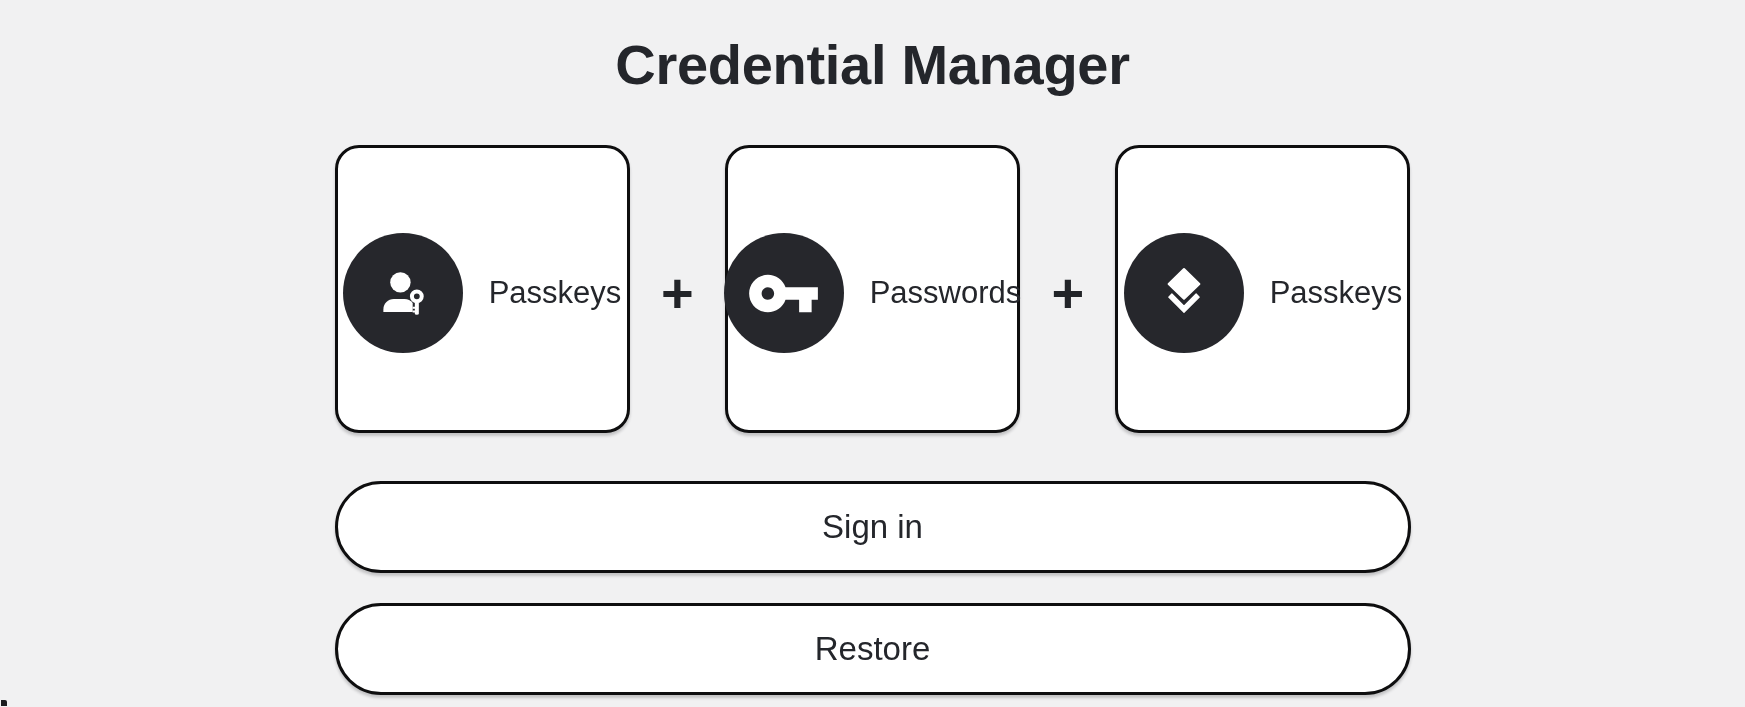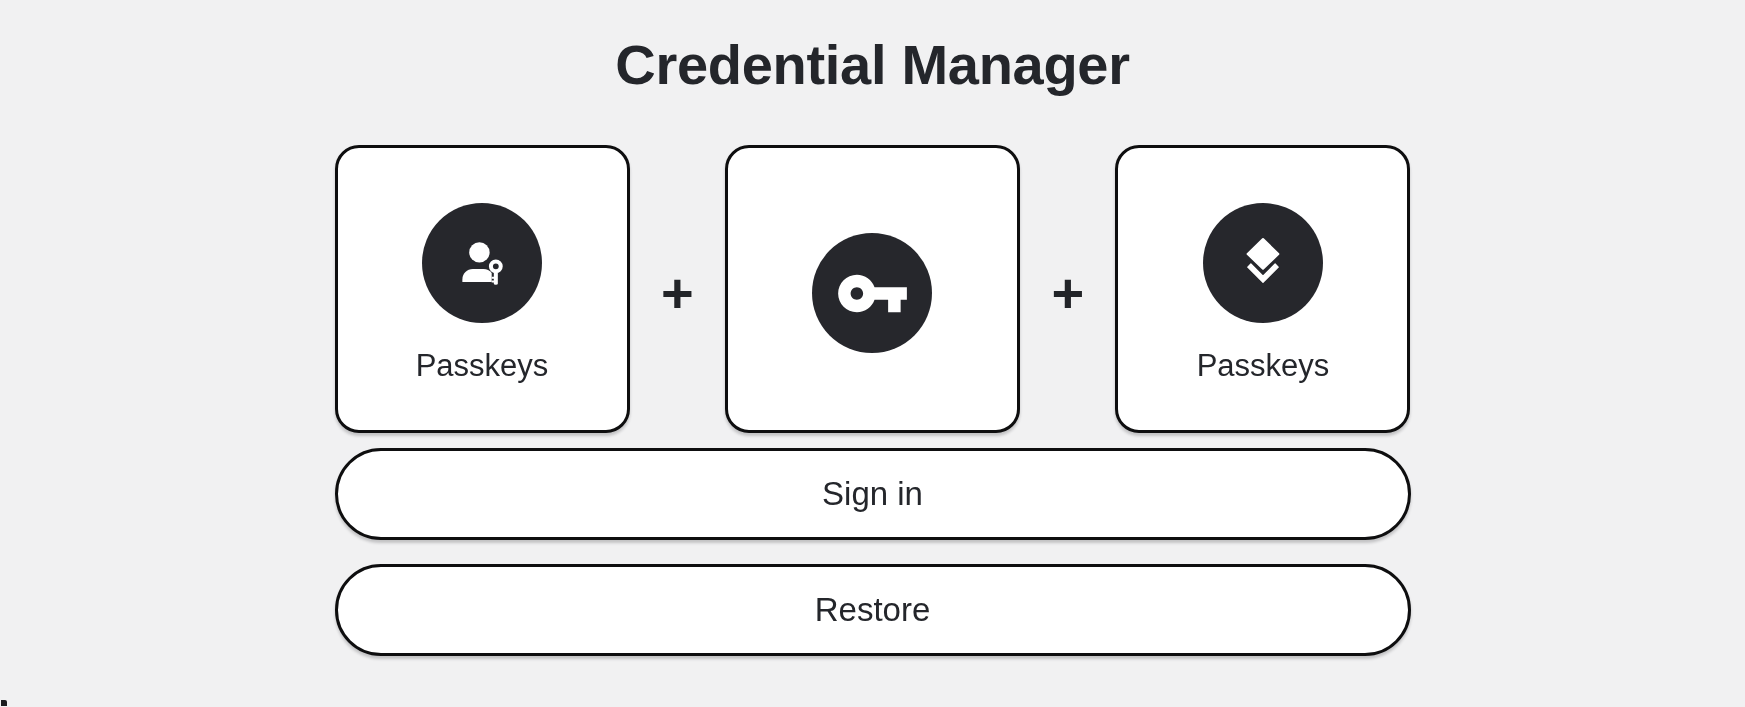--- a/index.html
+++ b/index.html
@@ -39,21 +39,21 @@
   }
   .cred-card {
     width: 295px;
     height: 288px;
     box-sizing: border-box;
     background: #ffffff;
     border: 3px solid #0e0e0f;
     border-radius: 24px;
     box-shadow: 0 3px 3px rgba(32,33,36,0.22);
     display: flex;
-    flex-direction: column;
+    flex-direction: row;
     align-items: center;
     justify-content: center;
     padding-top: 8px;
     gap: 26px;
   }
   .icon-circle {
     width: 120px;
     height: 120px;
     border-radius: 50%;
     background: #26272c;
@@ -87,22 +87,22 @@
     border-radius: 46px;
     box-shadow: 0 3px 3px rgba(32,33,36,0.22);
     font-family: inherit;
     font-size: 33px;
     font-weight: 400;
     color: #24262b;
     text-align: center;
     cursor: pointer;
     padding: 0;
   }
-  .pill-button.first { margin-top: 15px; }
-  .pill-button.second { margin-top: 24px; }
+  .pill-button.first { margin-top: 48px; }
+  .pill-button.second { margin-top: 30px; }
   .corner-artifact {
     position: absolute;
     left: 1px;
     top: 700px;
     width: 6px;
     height: 6px;
     background: #1a1b1e;
     border-radius: 0 2px 0 0;
   }
 </style>
@@ -128,20 +128,21 @@
     </div>
 
     <div class="plus-sep">+</div>
 
     <div class="cred-card">
       <div class="icon-circle">
         <svg width="75" height="75" viewBox="0 0 24 24" fill="#ffffff">
           <path fill-rule="evenodd" d="M12.65 10 C11.83 7.67 9.61 6 7 6 C3.69 6 1 8.69 1 12 s2.69 6 6 6 c2.61 0 4.83-1.67 5.65-4 H17 v4 h4 v-4 h2 v-4 H12.65 Z M7 14 c-1.1 0-2-.9-2-2 s.9-2 2-2 2 .9 2 2 -.9 2-2 2 Z"></path>
         </svg>
       </div>
+      <div class="card-label">Passwords</div>
     </div>
 
     <div class="plus-sep">+</div>
 
     <div class="cred-card">
       <div class="icon-circle">
         <svg width="64" height="64" viewBox="0 0 24 24" fill="#ffffff">
           <path d="M12 3.05 L17.75 8.6 L12 14.15 L6.25 8.6 Z" stroke="#ffffff" stroke-width="0.8" stroke-linejoin="round"></path>
           <path d="M6.3 13.55 L7.45 12.4 L12 16.95 L16.55 12.4 L17.7 13.55 L12 19.25 Z" stroke="#ffffff" stroke-width="0.5" stroke-linejoin="round"></path>
         </svg>

